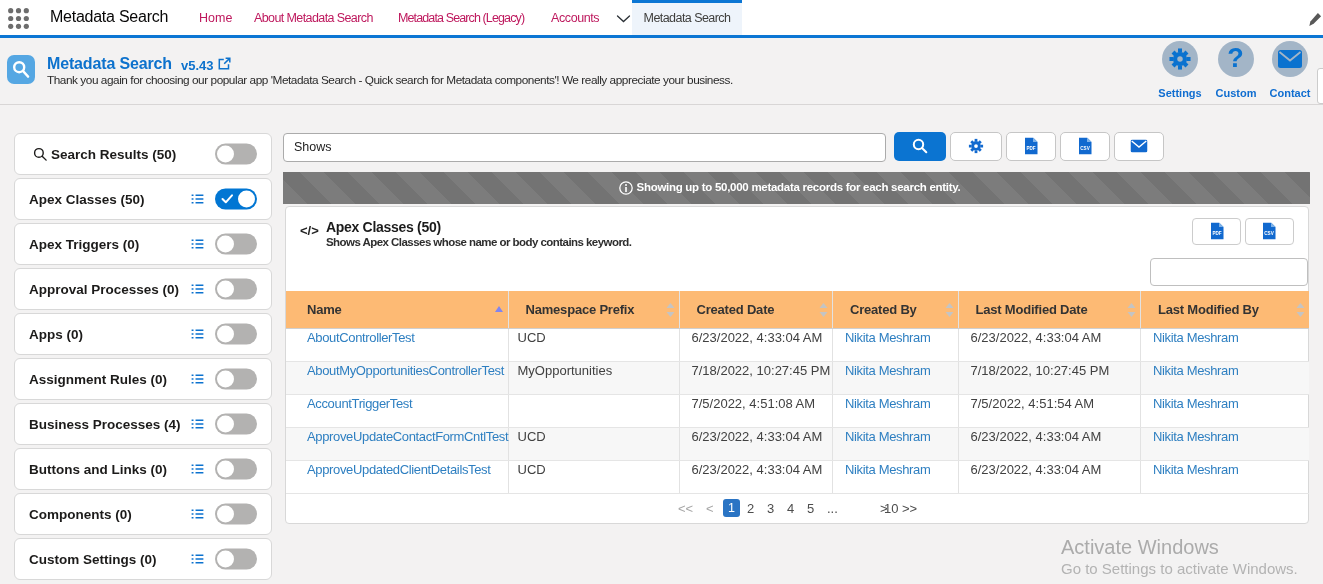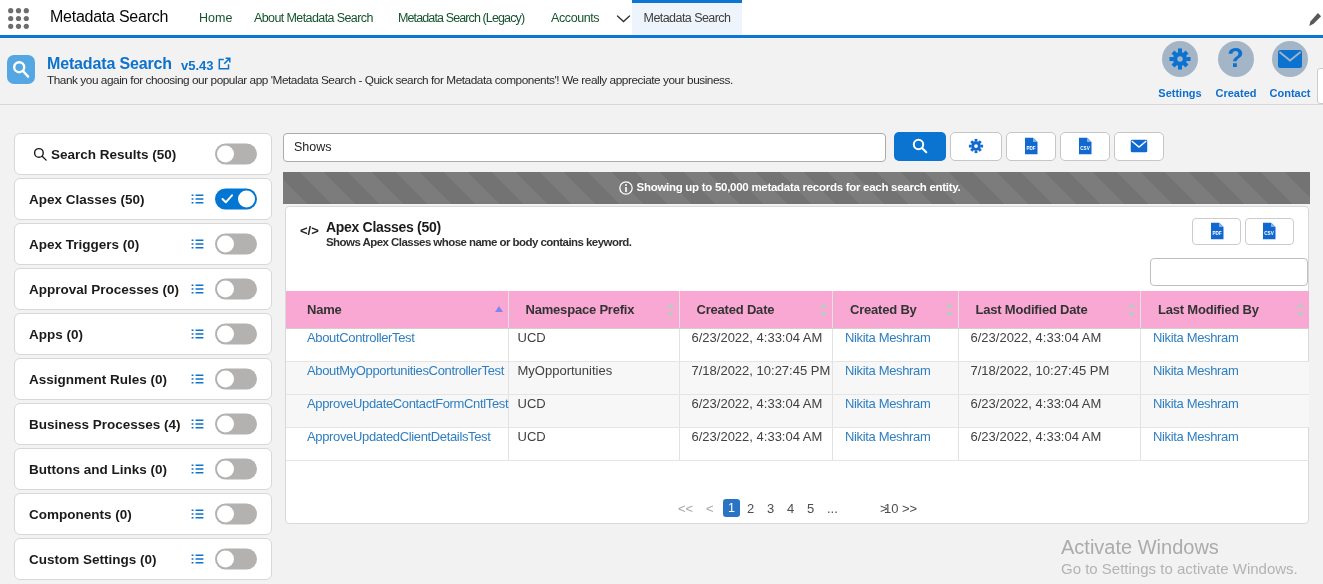--- a/index.html
+++ b/index.html
@@ -4,21 +4,21 @@
 <style>
 * { margin:0; padding:0; box-sizing:border-box; }
 html,body { width:1323px; height:584px; overflow:hidden; }
 body { font-family:"Liberation Sans", sans-serif; position:relative; background:#f3f2f2; }
 .abs { position:absolute; }
 
 
 #nav { position:absolute; left:0; top:0; width:1323px; height:35px; background:#fff; }
 #blueline { position:absolute; left:0; top:35px; width:1323px; height:2.5px; background:#0b76d4; }
 #nav .title { position:absolute; left:50px; top:8px; font-size:16px; letter-spacing:-0.25px; color:#080707; }
-.navlink { position:absolute; top:11px; font-size:12.5px; color:#14532d; white-space:nowrap; }
+.navlink { position:absolute; top:11px; font-size:12.5px; color:#be185d; white-space:nowrap; }
 #tab-active { position:absolute; left:632px; top:0; width:110px; height:35px; background:#eef4fb; border-top:3px solid #0b76d4; }
 #tab-active span { position:absolute; left:50%; transform:translateX(-50%); top:8px; font-size:12.5px; letter-spacing:-0.55px; color:#3e3e3c; white-space:nowrap; }
 
 
 #hdr { position:absolute; left:0; top:37.5px; width:1323px; height:67.5px; background:#f3f2f2; border-bottom:1px solid #d8d6d6; box-shadow:0 1px 2px rgba(0,0,0,0.08); }
 #hdr .appicon { position:absolute; left:7px; top:17.5px; width:28px; height:29px; border-radius:7px; background:#55a7e3; }
 #hdr .apptitle { position:absolute; left:47px; top:17px; font-size:16px; font-weight:bold; letter-spacing:-0.15px; color:#0d72cd; }
 #hdr .appver { position:absolute; left:181px; top:20px; font-size:13px; font-weight:bold; color:#0d72cd; }
 #hdr .appsub { position:absolute; left:47px; top:35.5px; font-size:11.8px; letter-spacing:-0.45px; color:#2a2a2a; }
 .hicon { position:absolute; top:3px; width:36px; height:36px; border-radius:50%; background:#a3b5c7; }
@@ -58,21 +58,21 @@
 #card .ctitle { position:absolute; left:40px; top:12px; font-size:14px; font-weight:bold; letter-spacing:-0.3px; color:#1b1b1b; }
 #card .csub { position:absolute; left:40px; top:29px; font-size:11.5px; font-weight:bold; letter-spacing:-0.55px; color:#2e2e2e; }
 .cbtn { position:absolute; top:10.5px; width:49px; height:27px; background:#fff; border:1px solid #ccc; border-radius:4px; }
 #cbtn-pdf { left:906px; }
 #cbtn-csv { left:958.5px; }
 .cbtn svg { position:absolute; left:50%; top:50%; transform:translate(-50%,-50%); }
 #filterbox { position:absolute; left:864px; top:51px; width:158px; height:27.5px; border:1px solid #bfbfbf; border-radius:4px; background:#fff; }
 
 
 table { border-collapse:collapse; position:absolute; left:0; top:83.5px; width:1023px; table-layout:fixed; font-size:13px; }
-th { background:#f9a8d4; font-weight:bold; color:#333; text-align:left; height:38px; border-bottom:1px solid #cfcfcf; position:relative; padding:0 0 0 17px; letter-spacing:-0.2px; }
+th { background:#fdba74; font-weight:bold; color:#333; text-align:left; height:38px; border-bottom:1px solid #cfcfcf; position:relative; padding:0 0 0 17px; letter-spacing:-0.2px; }
 td { height:33px; border-bottom:1px solid #e5e5e5; padding:0 0 15px 12px; color:#414141; position:relative; }
 th + th, td + td { border-left:1px solid #e2e2e2; }
 tr.even td { background:#f7f7f7; }
 td a { color:#2e7fc1; text-decoration:none; letter-spacing:-0.35px; }
 .c1 { width:222px; } .c2 { width:171px; } .c3 { width:153.5px; } .c4 { width:125.5px; } .c5 { width:182.5px; } .c6 { width:168.5px; }
 th.c1, td.c1 { padding-left:21px; }
 td.c2 { padding-left:9px; }
 .sort-up { position:absolute; right:5px; top:15px; width:0; height:0; border-left:4.5px solid transparent; border-right:4.5px solid transparent; border-bottom:6px solid #8185ef; }
 .sort-both { position:absolute; right:4px; top:12px; }
 
@@ -151,21 +151,21 @@
         <path d="M18 9.2 l-3.2-3.2 3.2-3.2 3.2 3.2z"></path>
         <circle cx="12" cy="12" r="7.6"></circle>
       </g>
       <circle cx="12" cy="12" r="3" fill="#a3b5c7"></circle>
     </svg>
   </div>
   <div class="hlabel" style="left:1150px">Settings</div>
   <div class="hicon" style="left:1217.5px">
     <span style="position:absolute;left:50%;top:50%;transform:translate(-50%,-52%);font-size:27px;font-weight:bold;color:#0b72cf;">?</span>
   </div>
-  <div class="hlabel" style="left:1206px">Created</div>
+  <div class="hlabel" style="left:1206px">Custom</div>
   <div class="hicon" style="left:1272px">
     <svg style="position:absolute;left:6px;top:9px" width="24" height="18" viewBox="0 0 24 18">
       <rect x="0" y="0" width="24" height="18" rx="2.5" fill="#0b72cf"></rect>
       <path d="M1.5 2 L12 10.5 L22.5 2" stroke="#a3b5c7" stroke-width="1.8" fill="none"></path>
     </svg>
   </div>
   <div class="hlabel" style="left:1260px">Contact</div>
 </div>
 
 <div id="content">
@@ -417,20 +417,28 @@
         <td class="c6"><a>Nikita Meshram</a></td>
       </tr>
       <tr class="even">
         <td class="c1"><a>AboutMyOpportunitiesControllerTest</a></td>
         <td class="c2">MyOpportunities</td>
         <td class="c3">7/18/2022, 10:27:45 PM</td>
         <td class="c4"><a>Nikita Meshram</a></td>
         <td class="c5">7/18/2022, 10:27:45 PM</td>
         <td class="c6"><a>Nikita Meshram</a></td>
       </tr>
+      <tr>
+        <td class="c1"><a>AccountTriggerTest</a></td>
+        <td class="c2"></td>
+        <td class="c3">7/5/2022, 4:51:08 AM</td>
+        <td class="c4"><a>Nikita Meshram</a></td>
+        <td class="c5">7/5/2022, 4:51:54 AM</td>
+        <td class="c6"><a>Nikita Meshram</a></td>
+      </tr>
       <tr class="even">
         <td class="c1"><a>ApproveUpdateContactFormCntlTest</a></td>
         <td class="c2">UCD</td>
         <td class="c3">6/23/2022, 4:33:04 AM</td>
         <td class="c4"><a>Nikita Meshram</a></td>
         <td class="c5">6/23/2022, 4:33:04 AM</td>
         <td class="c6"><a>Nikita Meshram</a></td>
       </tr>
       <tr>
         <td class="c1"><a>ApproveUpdatedClientDetailsTest</a></td>

